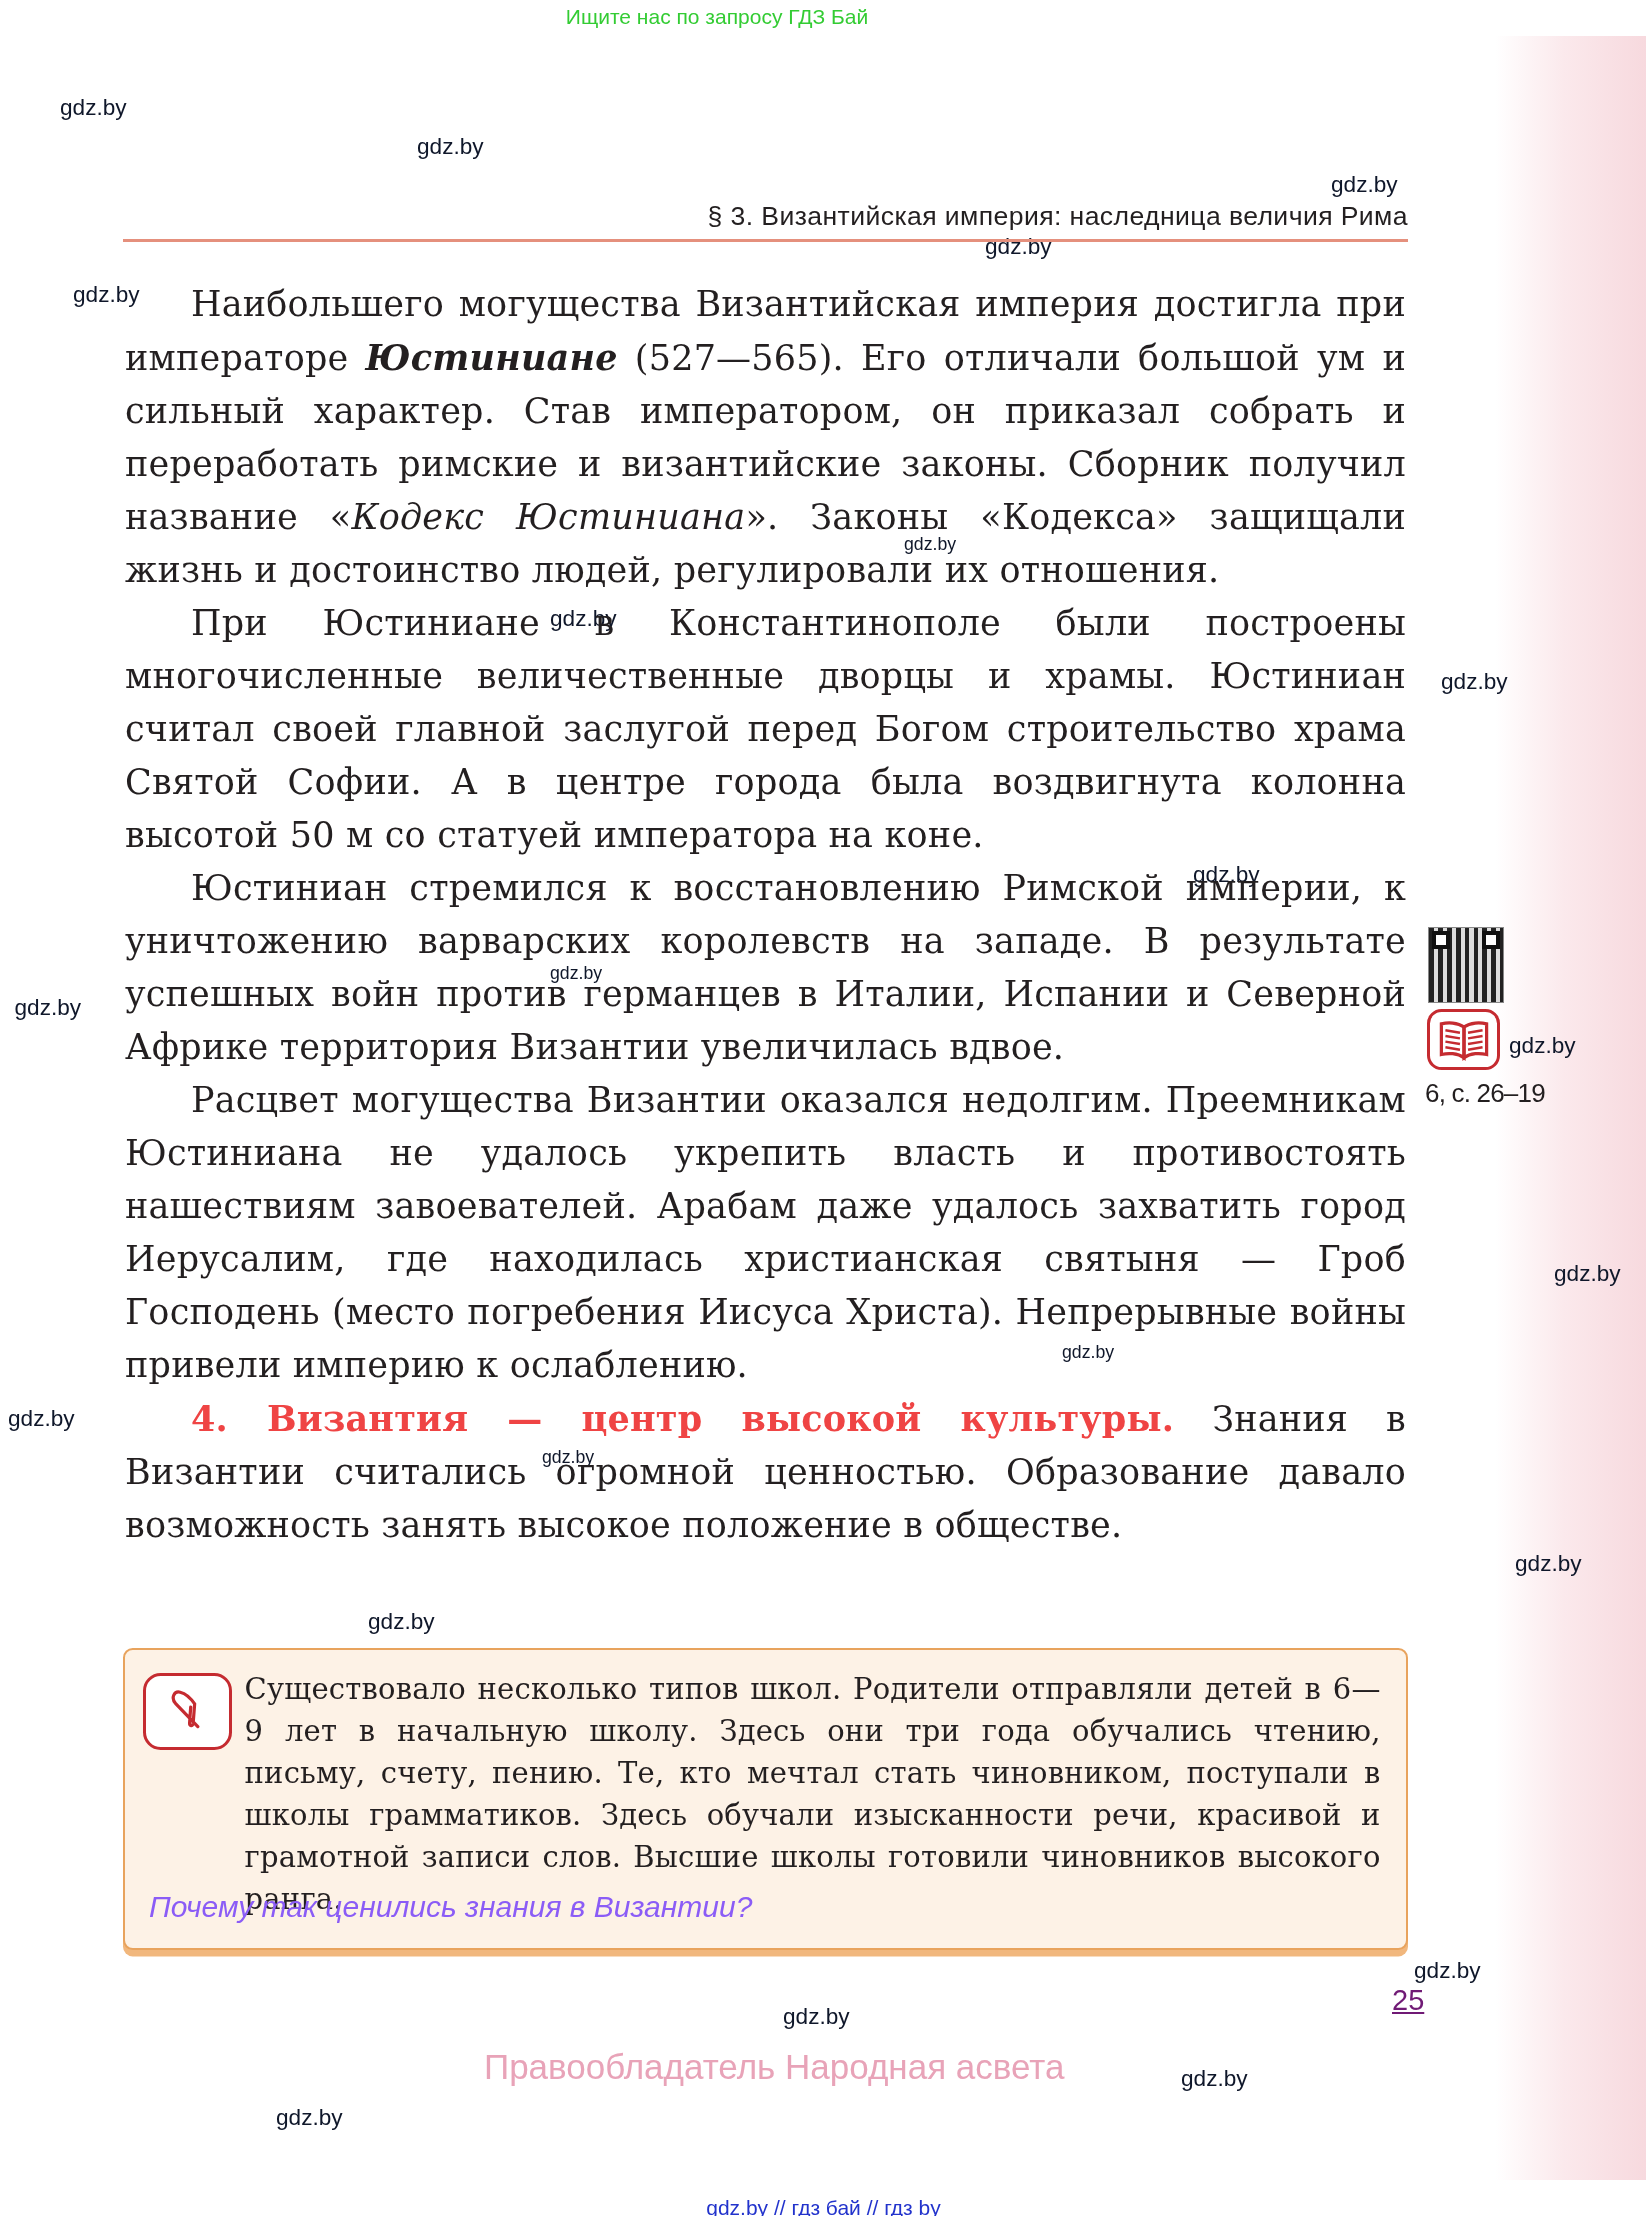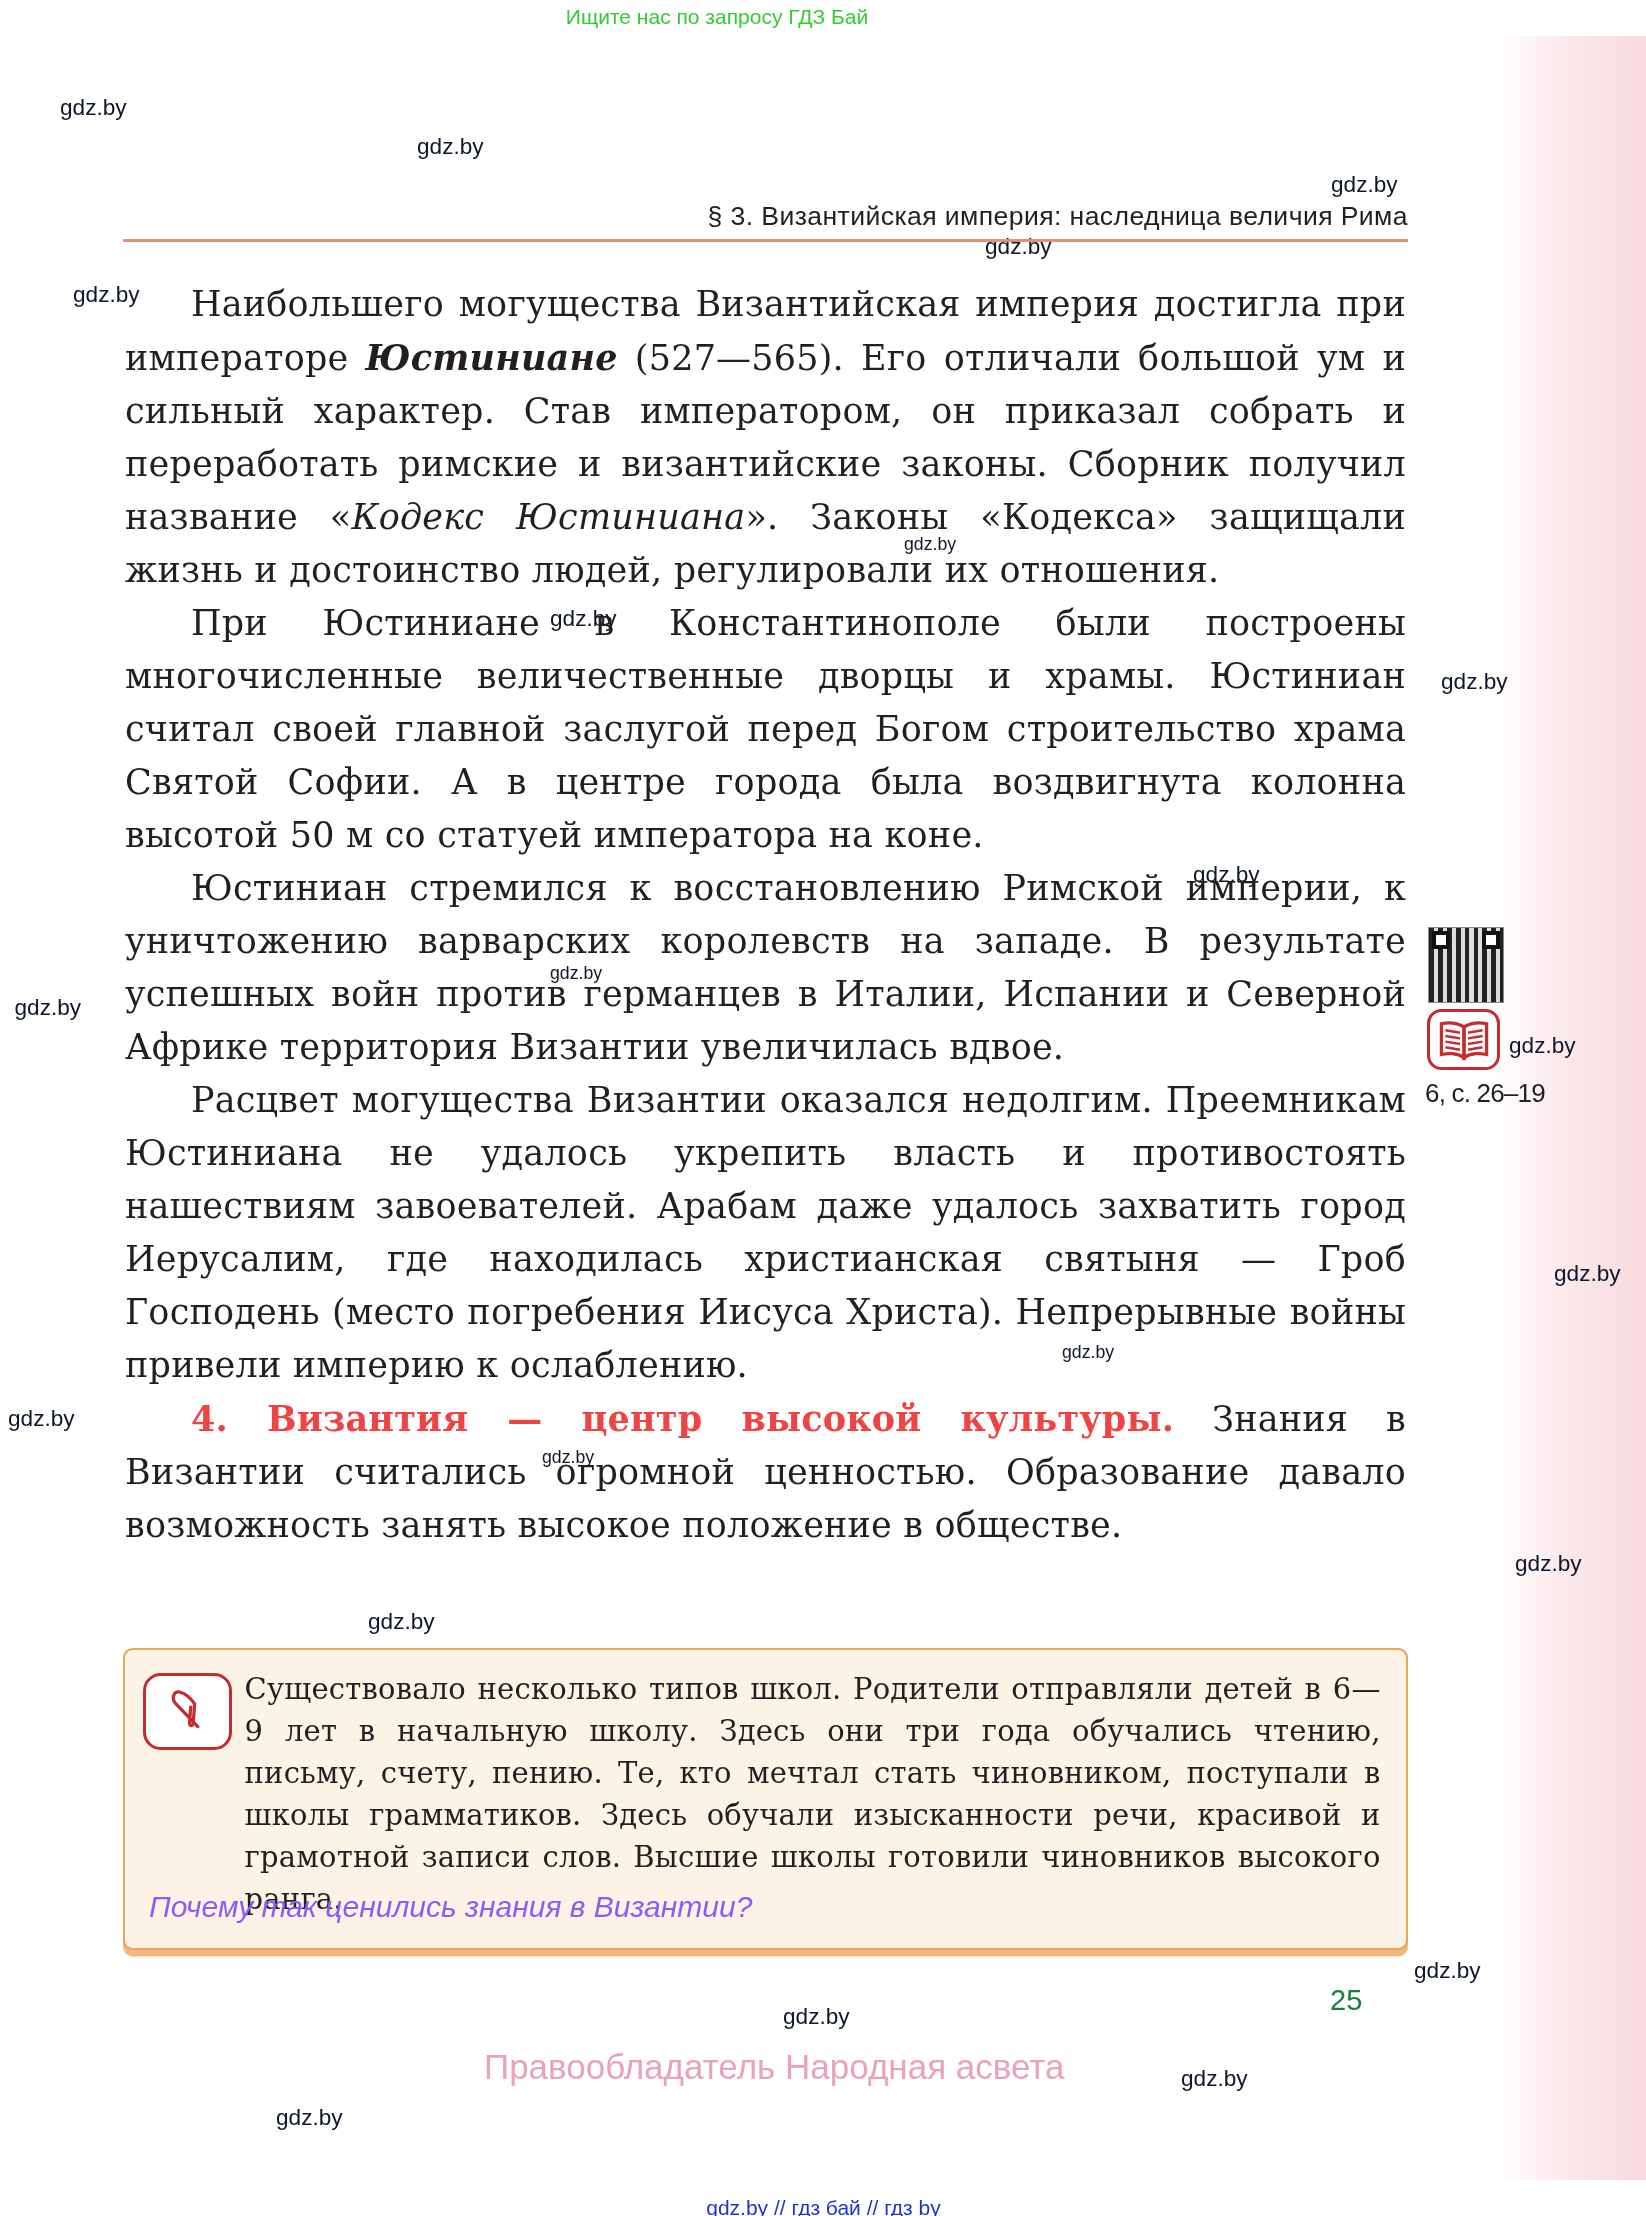--- a/index.html
+++ b/index.html
@@ -128,23 +128,23 @@
     .box-question {
       position: absolute;
       left: 24px; top: 240px;
       font-family: "Liberation Sans", sans-serif;
       font-style: italic;
       font-size: 30px;
       color: #8b5cf6;
     }
     .page-number {
       position: absolute;
-      left: 1330px; top: 1984px;
-      font-family: "Liberation Sans", sans-serif;
-      font-size: 29px; color: #15803d;
+      left: 1392px; top: 1984px;
+      font-family: "Liberation Sans", sans-serif;
+      font-size: 29px; color: #701a75; text-decoration: underline;
     }
     .copyright {
       position: absolute;
       left: 484px; top: 2047px;
       font-family: "Liberation Sans", sans-serif;
       font-size: 35px; color: #e8a3b8;
     }
     .footer-links {
       position: absolute;
       top: 2168px; left: 0; width: 1647px;

